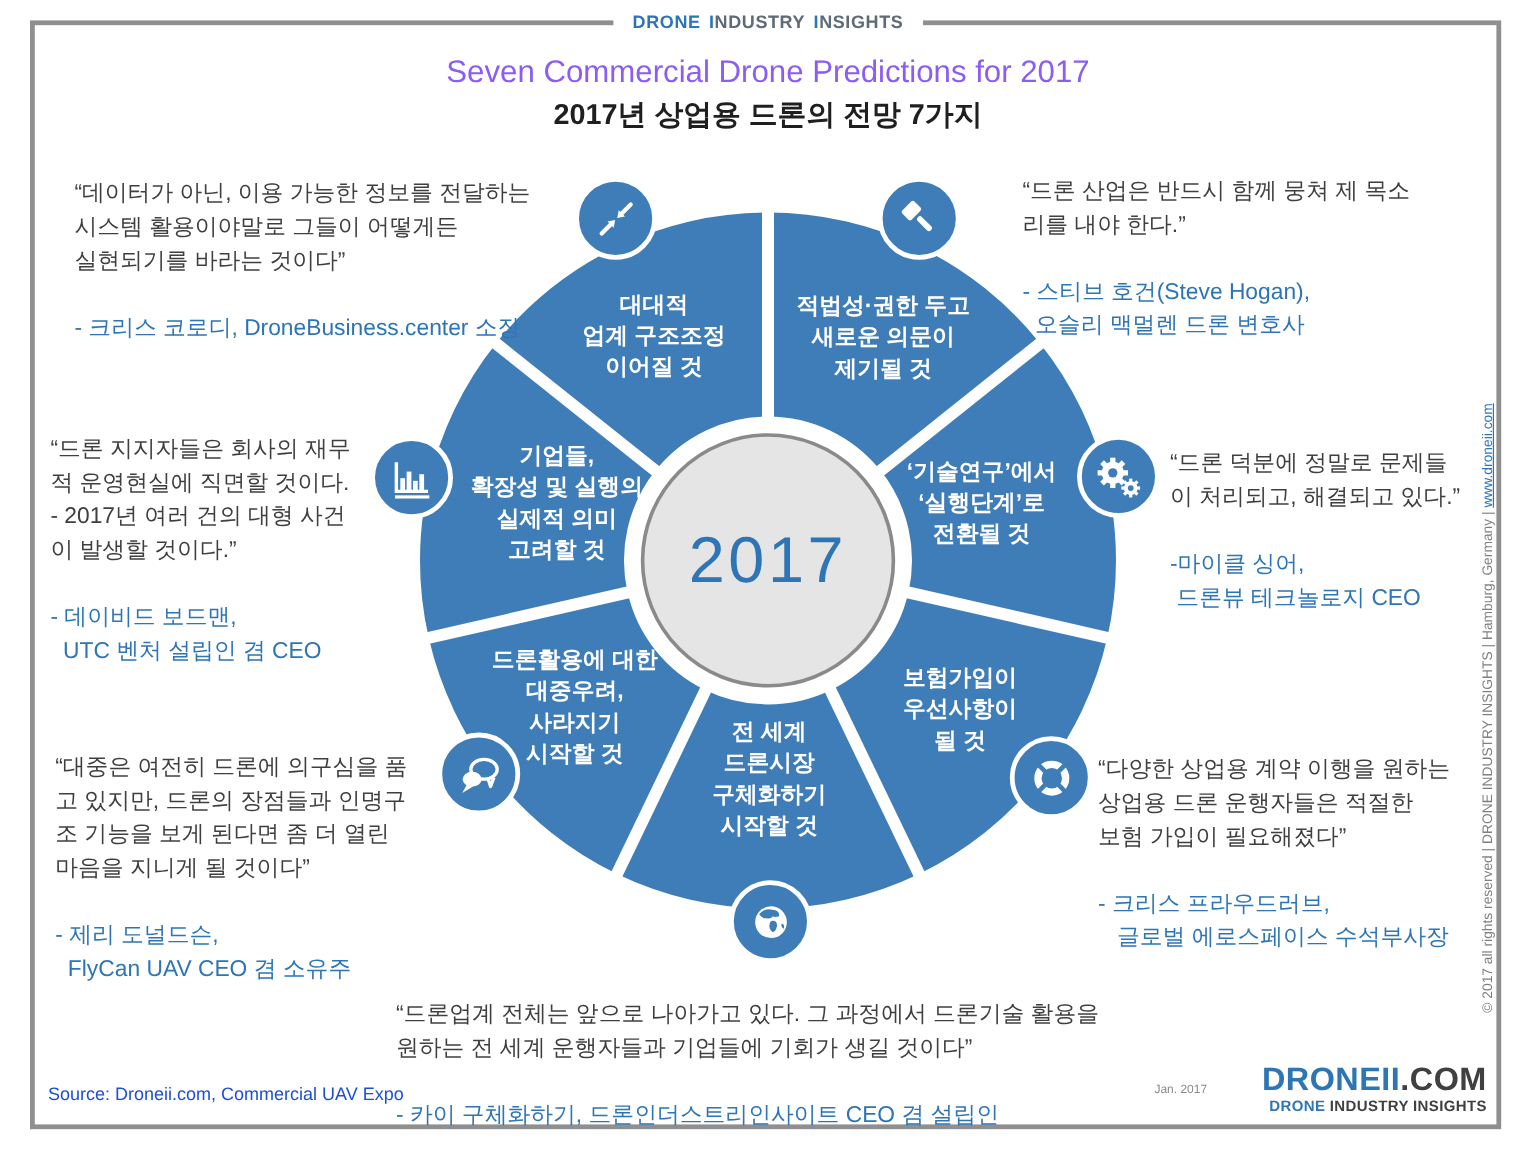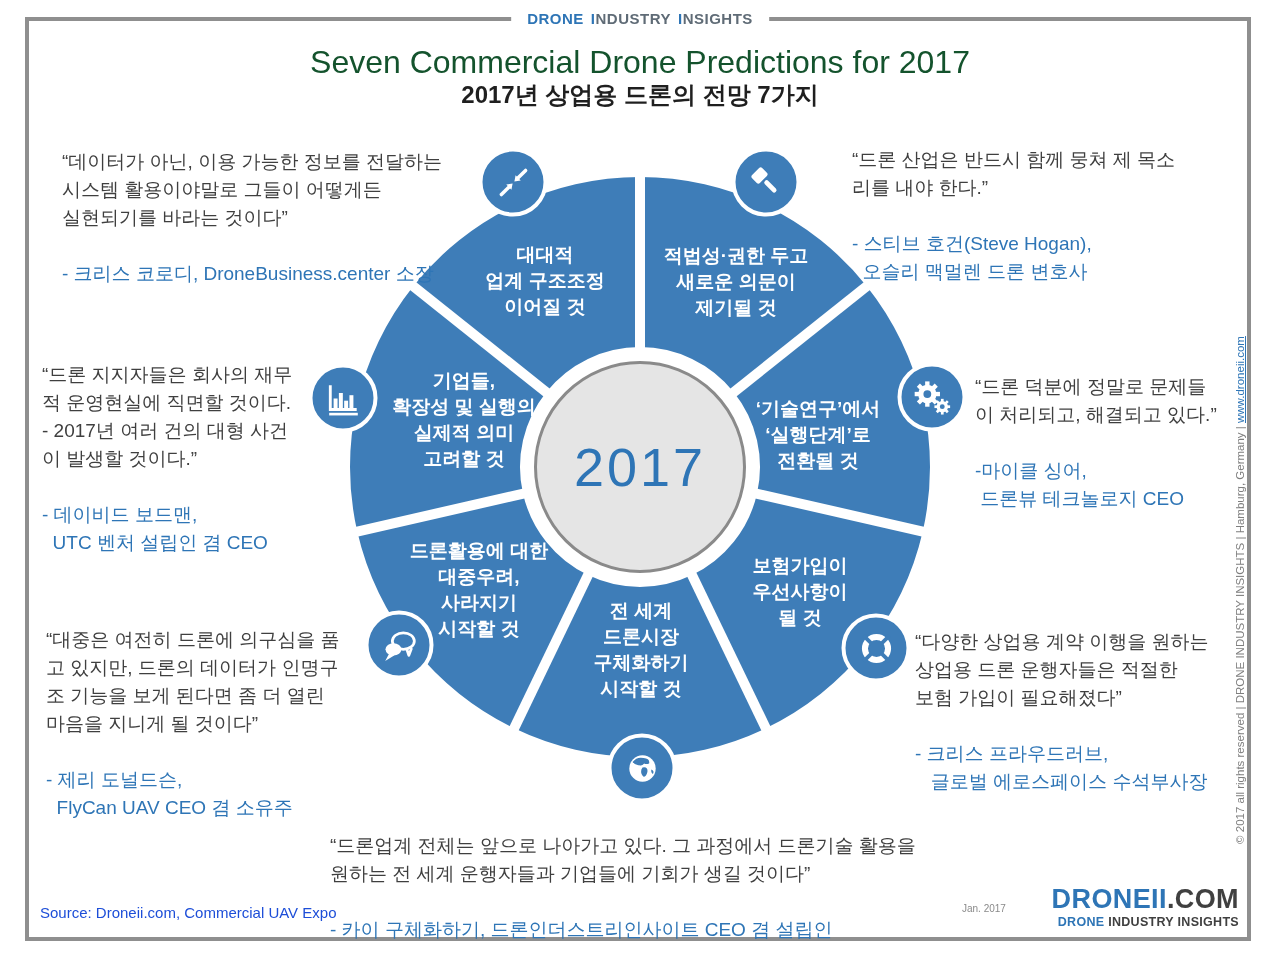--- a/index.html
+++ b/index.html
@@ -6,22 +6,22 @@
   html,body{margin:0;padding:0;background:#fff;}
   .canvas{position:relative;width:1280px;height:961px;background:#fff;overflow:hidden;
           font-family:"Liberation Sans",sans-serif;}
   .frame{position:absolute;left:25px;top:17px;width:1226px;height:924px;
          border:4px solid #8f8f8f;box-sizing:border-box;z-index:0;}
   
   .brand{position:absolute;top:9px;left:50%;transform:translateX(-50%);background:#fff;
          padding:1px 16px;font-size:15px;font-weight:700;letter-spacing:.5px;z-index:3;white-space:nowrap;}
   .brand .grp{margin-left:7px;}
   .b{color:var(--accent);margin-top:25px;} .g{color:#5f6b76;}
-  .title{position:absolute;top:44px;left:0;width:100%;text-align:center;font-size:32px;
-         color:#14532d;z-index:2;}
+  .title{position:absolute;top:44px;left:0;width:100%;text-align:center;font-size:26px;
+         color:#8b5cf6;z-index:2;}
   .subtitle{position:absolute;top:79px;left:0;width:100%;text-align:center;font-size:24px;
             font-weight:700;color:#1f1f1f;z-index:2;}
   
   .wheel{position:absolute;left:0;top:0;z-index:1;}
   .center-circle{position:absolute;left:640px;top:467px;width:206px;height:206px;
                  transform:translate(-50%,-50%);background:#e5e5e5;border:3px solid #8a8a8a;
                  border-radius:50%;display:flex;align-items:center;justify-content:center;z-index:2;}
   .center-circle span{font-size:54px;color:var(--accent);letter-spacing:3px;}
   .seg-label{position:absolute;transform:translate(-50%,-50%);width:260px;color:#fff;
              font-weight:700;font-size:19px;line-height:26px;text-align:center;
@@ -74,21 +74,21 @@
       <line x1="544.4570646061813" y1="488.80705152771884" x2="348.4965542576347" y2="533.533759252938" stroke="#fff" stroke-width="10"></line>
       <line x1="563.3805147181331" y1="405.8979994178441" x2="406.232386742059" y2="280.5765492442387" stroke="#fff" stroke-width="10"></line>
     </svg>
 
   <div class="seg-label" style="left:736px;top:282px">적법성·권한 두고
 새로운 의문이
 제기될 것</div>
   <div class="seg-label" style="left:545px;top:281px">대대적
 업계 구조조정
 이어질 것</div>
-  <div class="seg-label" style="left:818px;top:435px">‘기술연구’에서
+  <div class="seg-label" style="left:818px;top:420px">‘기술연구’에서
 ‘실행단계’로
 전환될 것</div>
   <div class="seg-label" style="left:800px;top:592px">보험가입이
 우선사항이
 될 것</div>
   <div class="seg-label" style="left:641px;top:650px">전 세계
 드론시장
 구체화하기
 시작할 것</div>
   <div class="seg-label" style="left:479px;top:590px">드론활용에 대한
@@ -207,21 +207,21 @@
 &nbsp;&nbsp;UTC 벤처 설립인 겸 CEO</div>
   </div>
   <div class="quote" style="left:975px;top:345px">
     <div>“드론 덕분에 정말로 문제들
 이 처리되고, 해결되고 있다.”</div>
     <div class="attr">-마이클 싱어,
 &nbsp;드론뷰 테크놀로지 CEO</div>
   </div>
   <div class="quote" style="left:46px;top:598px">
     <div>“대중은 여전히 드론에 의구심을 품
-고 있지만, 드론의 데이터가 인명구
+고 있지만, 드론의 장점들과 인명구
 조 기능을 보게 된다면 좀 더 열린
 마음을 지니게 될 것이다”</div>
     <div class="attr">- 제리 도널드슨,
 &nbsp;&nbsp;FlyCan UAV CEO 겸 소유주</div>
   </div>
   <div class="quote" style="left:915px;top:600px">
     <div>“다양한 상업용 계약 이행을 원하는
 상업용 드론 운행자들은 적절한
 보험 가입이 필요해졌다”</div>
     <div class="attr">- 크리스 프라우드러브,

